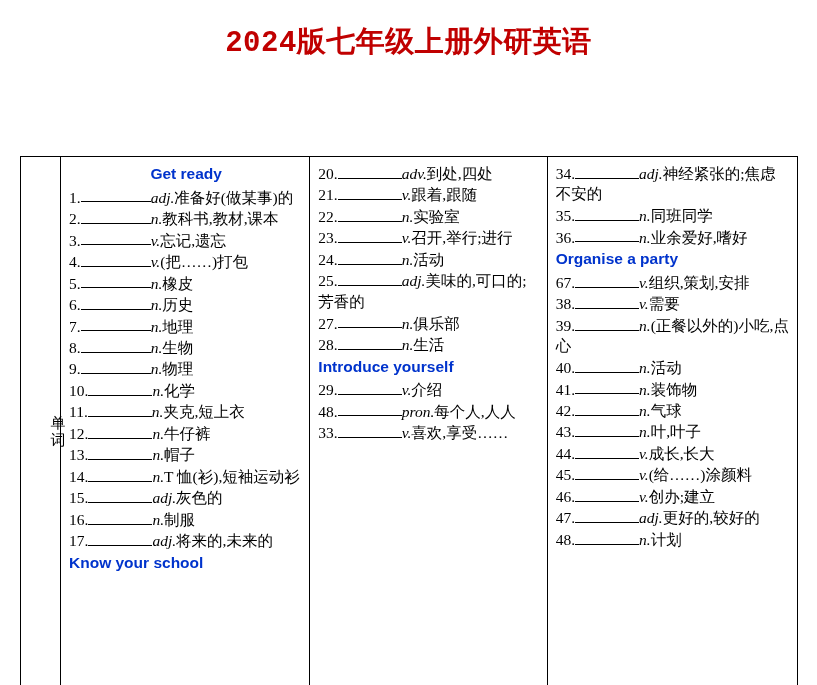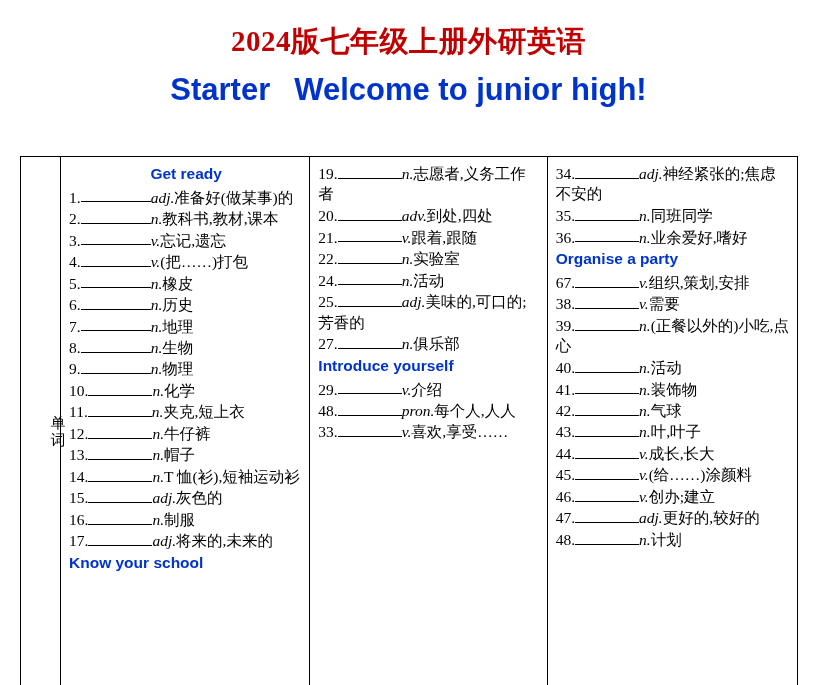--- a/index.html
+++ b/index.html
@@ -14,21 +14,21 @@
     overflow: hidden;
   }
   .page {
     position: relative;
     width: 817px;
     height: 685px;
   }
   .title1 {
     text-align: center;
     color: #c00000;
-    font-family: Liberation Serif, serif;
+    font-family: Liberation Mono, monospace;
     font-weight: bold;
     font-size: 29px;
     margin: 22px 0 0 0;
     letter-spacing: 0.5px;
   }
   .title2 {
     text-align: center;
     color: #0033cc;
     font-family: "Liberation Sans", sans-serif;
     font-weight: bold;
@@ -108,23 +108,20 @@
     font-family: "Liberation Serif", serif;
   }
 </style>
 </head>
 <body>
 
 <div class="page">
 
   <div class="title1">2024版七年级上册外研英语</div>
 
-  <div class="title2">
-    <span>Starter</span><span class="sp"></span><span>Welcome to junior high!</span>
-  </div>
 
   <div class="tablewrap">
 
     <div class="rowlabel">
       <span>单词</span>
     </div>
 
     <div class="col col1">
         <div class="sec first">Get ready</div>
         <div class="entry"><span class="num">1.</span><span class="blank" style="width: 70px;"></span><span class="pos">adj.</span><span class="cn">准备好(做某事)的</span></div>
@@ -140,27 +137,28 @@
         <div class="entry"><span class="num">11.</span><span class="blank" style="width: 64px;"></span><span class="pos">n.</span><span class="cn">夹克,短上衣</span></div>
         <div class="entry"><span class="num">12.</span><span class="blank" style="width: 64px;"></span><span class="pos">n.</span><span class="cn">牛仔裤</span></div>
         <div class="entry"><span class="num">13.</span><span class="blank" style="width: 64px;"></span><span class="pos">n.</span><span class="cn">帽子</span></div>
         <div class="entry"><span class="num">14.</span><span class="blank" style="width: 64px;"></span><span class="pos">n.</span><span class="cn">T 恤(衫),短袖运动衫</span></div>
         <div class="entry"><span class="num">15.</span><span class="blank" style="width: 64px;"></span><span class="pos">adj.</span><span class="cn">灰色的</span></div>
         <div class="entry"><span class="num">16.</span><span class="blank" style="width: 64px;"></span><span class="pos">n.</span><span class="cn">制服</span></div>
         <div class="entry"><span class="num">17.</span><span class="blank" style="width: 64px;"></span><span class="pos">adj.</span><span class="cn">将来的,未来的</span></div>
         <div class="sec">Know your school</div>
       </div>
     <div class="col col2">
-        <div class="entry"><span class="num">19.</span><span class="blank" style="width: 64px;"></span><span class="pos">n.</span><span class="cn">志愿者,义务工作者</span></div>
         <div class="entry"><span class="num">20.</span><span class="blank" style="width: 64px;"></span><span class="pos">adv.</span><span class="cn">到处,四处</span></div>
         <div class="entry"><span class="num">21.</span><span class="blank" style="width: 64px;"></span><span class="pos">v.</span><span class="cn">跟着,跟随</span></div>
         <div class="entry"><span class="num">22.</span><span class="blank" style="width: 64px;"></span><span class="pos">n.</span><span class="cn">实验室</span></div>
+        <div class="entry"><span class="num">23.</span><span class="blank" style="width: 64px;"></span><span class="pos">v.</span><span class="cn">召开,举行;进行</span></div>
         <div class="entry"><span class="num">24.</span><span class="blank" style="width: 64px;"></span><span class="pos">n.</span><span class="cn">活动</span></div>
         <div class="entry"><span class="num">25.</span><span class="blank" style="width: 64px;"></span><span class="pos">adj.</span><span class="cn">美味的,可口的;芳香的</span></div>
         <div class="entry"><span class="num">27.</span><span class="blank" style="width: 64px;"></span><span class="pos">n.</span><span class="cn">俱乐部</span></div>
+        <div class="entry"><span class="num">28.</span><span class="blank" style="width: 64px;"></span><span class="pos">n.</span><span class="cn">生活</span></div>
         <div class="sec">Introduce yourself</div>
         <div class="entry"><span class="num">29.</span><span class="blank" style="width: 64px;"></span><span class="pos">v.</span><span class="cn">介绍</span></div>
         <div class="entry"><span class="num">48.</span><span class="blank" style="width: 64px;"></span><span class="pos">pron.</span><span class="cn">每个人,人人</span></div>
         <div class="entry"><span class="num">33.</span><span class="blank" style="width: 64px;"></span><span class="pos">v.</span><span class="cn">喜欢,享受……</span></div>
       </div>
     <div class="col col3">
         <div class="entry"><span class="num">34.</span><span class="blank" style="width: 64px;"></span><span class="pos">adj.</span><span class="cn">神经紧张的;焦虑不安的</span></div>
         <div class="entry"><span class="num">35.</span><span class="blank" style="width: 64px;"></span><span class="pos">n.</span><span class="cn">同班同学</span></div>
         <div class="entry"><span class="num">36.</span><span class="blank" style="width: 64px;"></span><span class="pos">n.</span><span class="cn">业余爱好,嗜好</span></div>
         <div class="sec">Organise a party</div>

